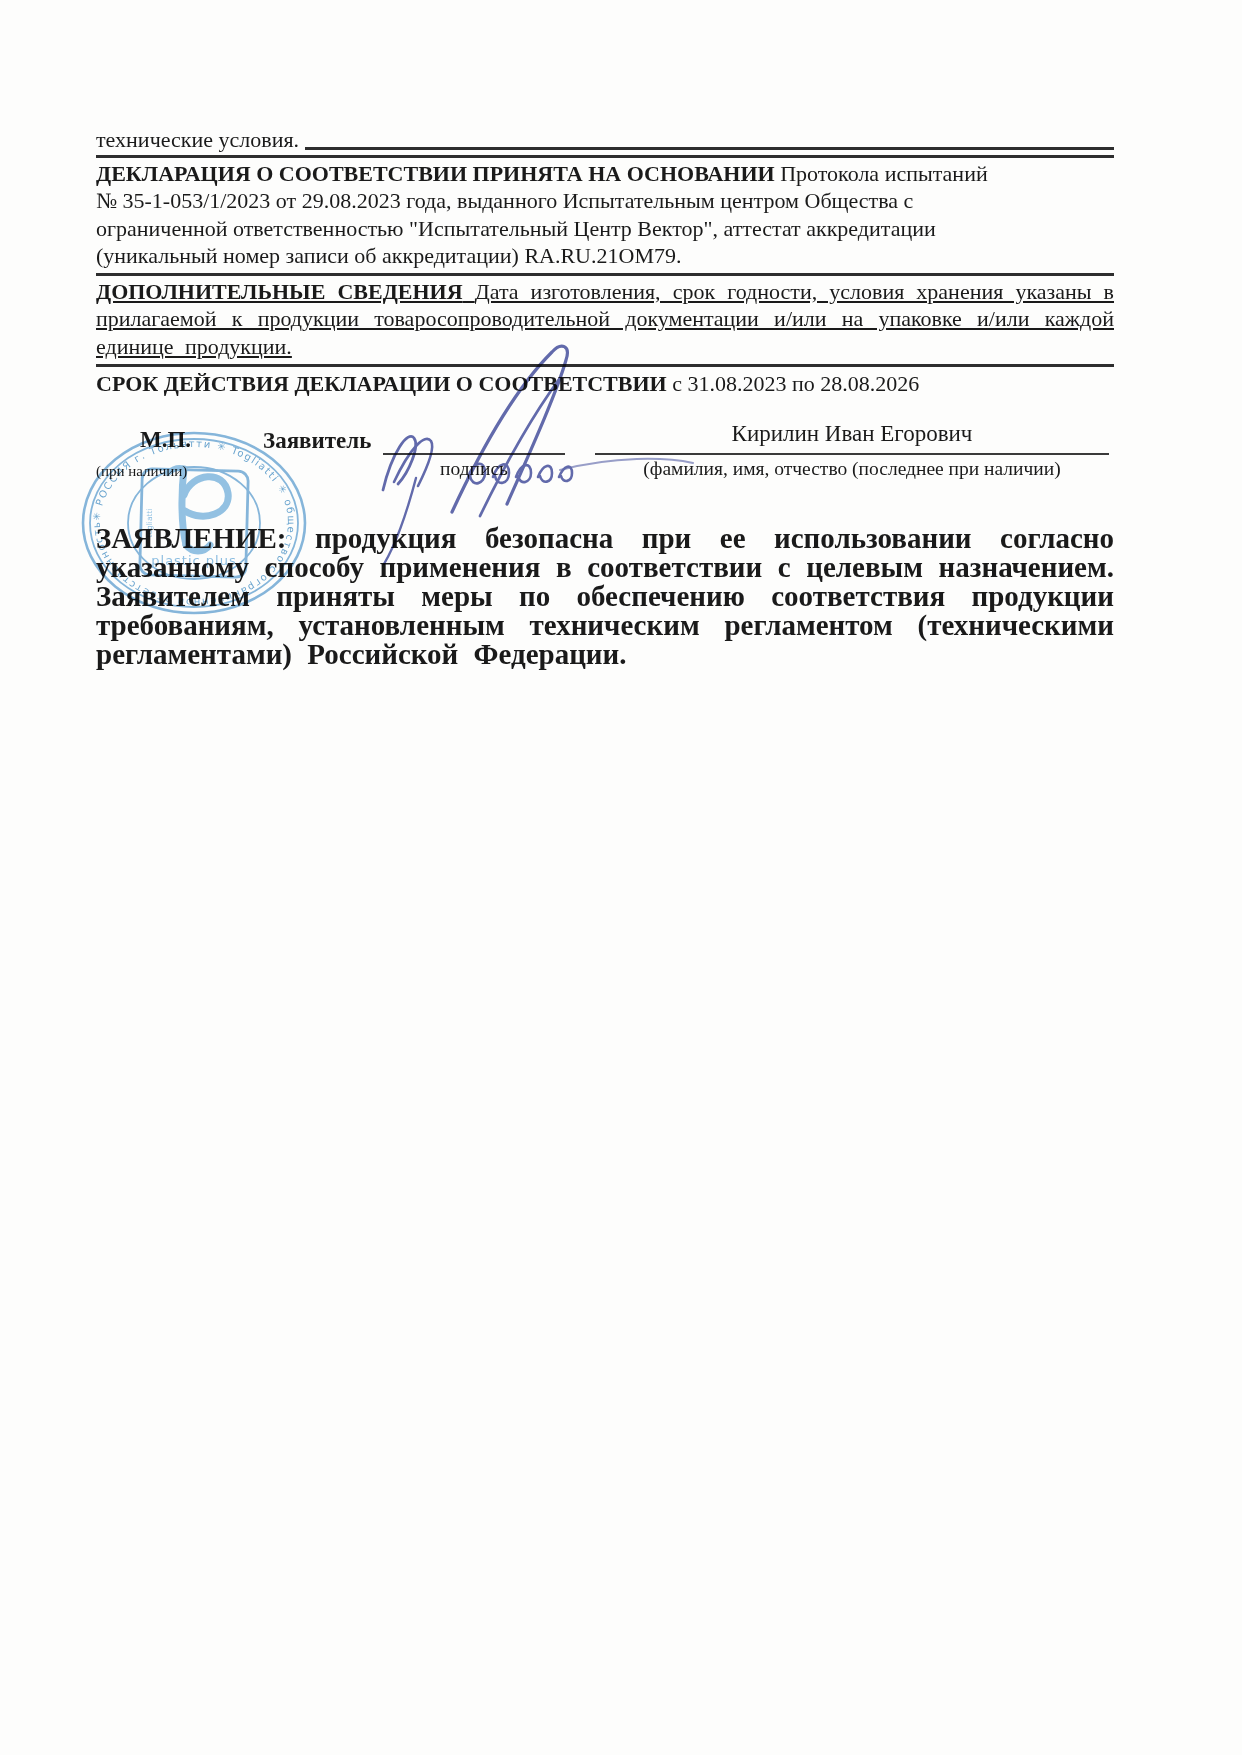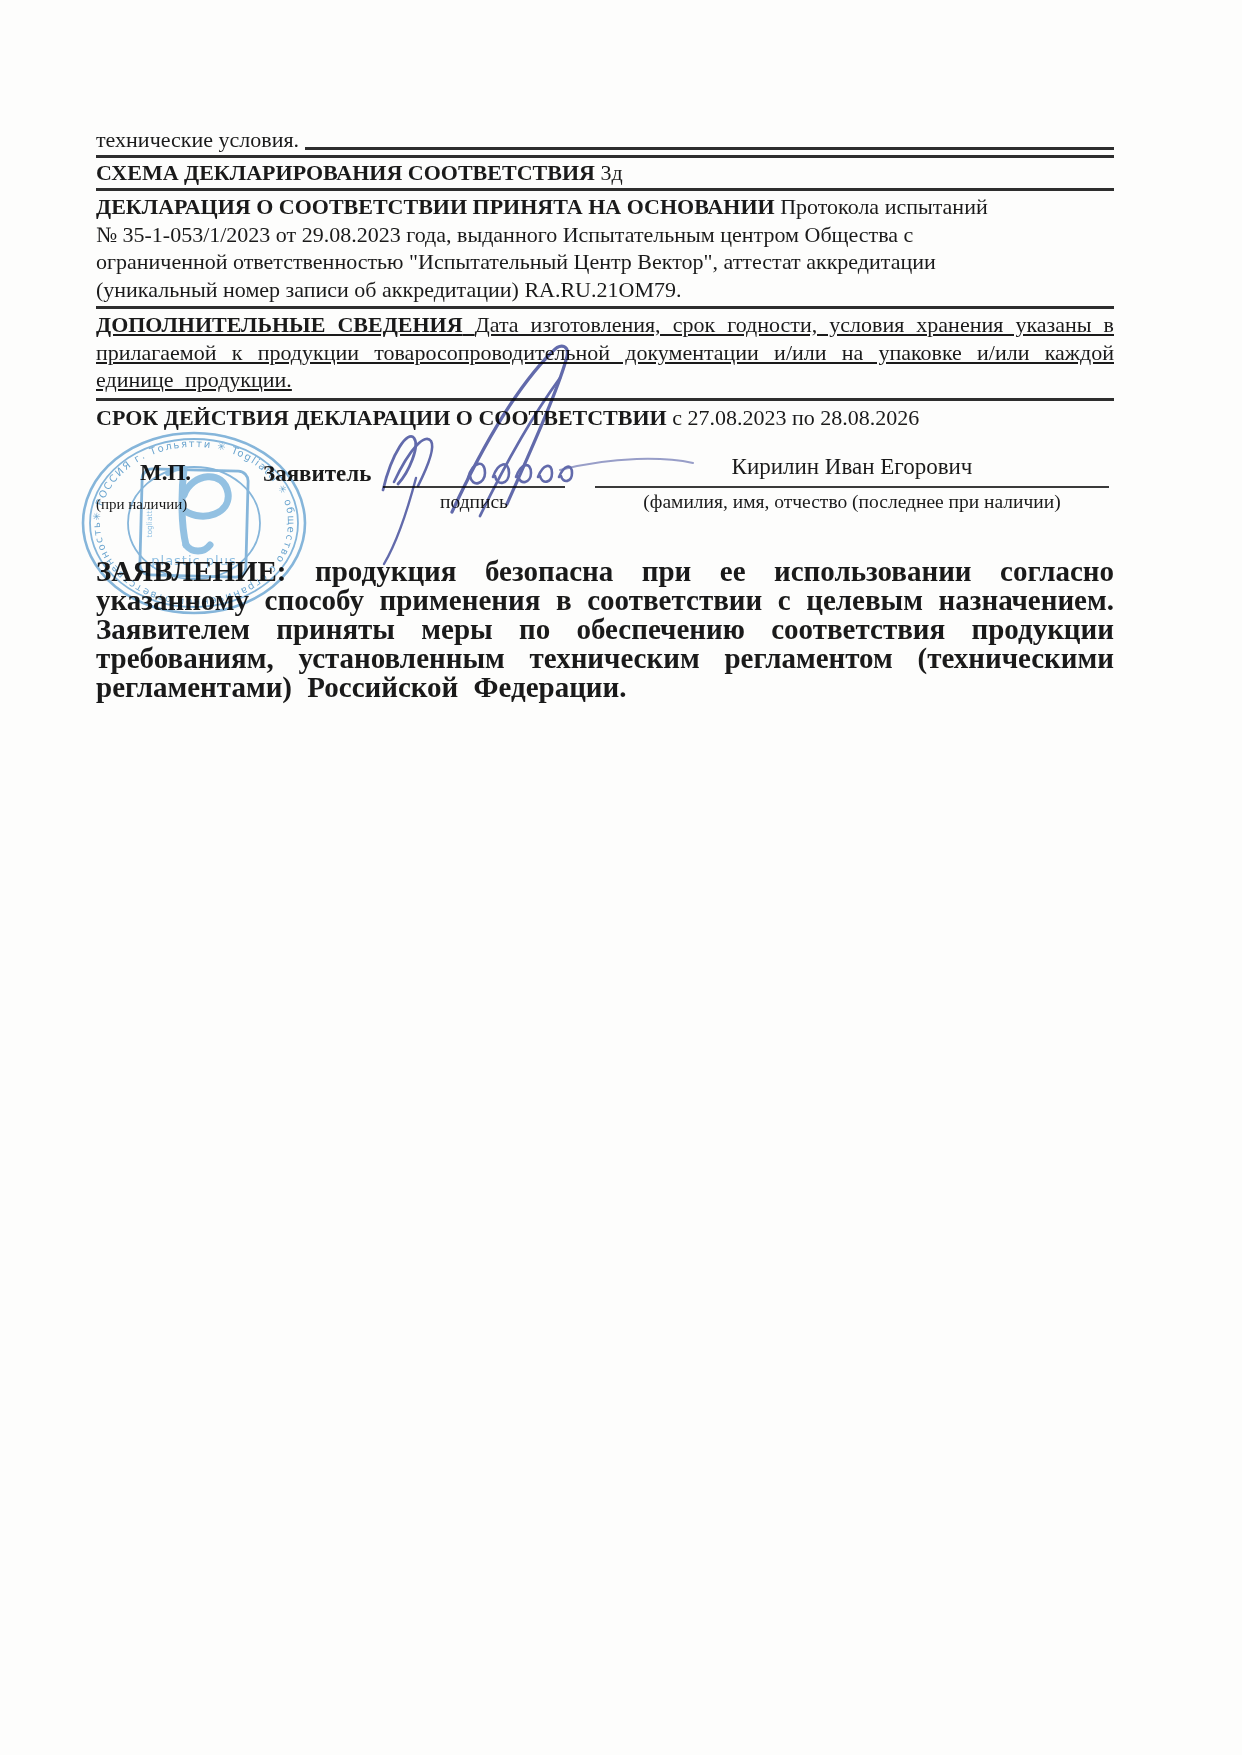--- a/index.html
+++ b/index.html
@@ -43,41 +43,37 @@
 </head>
 <body>
 
 <div class="doc">
 
   <div class="row row-tail">
     <span>технические условия.</span>
     <span class="fill"></span>
   </div>
 
-  <div class="row row-schema">
-    <b>СХЕМА ДЕКЛАРИРОВАНИЯ СООТВЕТСТВИЯ</b>
-    <span> <span>3д</span></span>
-  </div>
 
   <div class="row row-decl">
     <b>ДЕКЛАРАЦИЯ О СООТВЕТСТВИИ ПРИНЯТА НА ОСНОВАНИИ</b>
     <span class="val"> <span class="val">Протокола испытаний
 № 35-1-053/1/2023 от 29.08.2023 года, выданного Испытательным центром Общества с
 ограниченной ответственностью "Испытательный Центр Вектор", аттестат аккредитации
 (уникальный номер записи об аккредитации) RA.RU.21ОМ79.</span></span>
   </div>
 
   <div class="row row-add">
     <b>ДОПОЛНИТЕЛЬНЫЕ СВЕДЕНИЯ</b>
     <span> <span>Дата изготовления, срок годности, условия хранения указаны в прилагаемой к продукции товаросопроводительной документации и/или на упаковке и/или каждой единице продукции.</span></span>
   </div>
 
   <div class="row-term">
     <b>СРОК ДЕЙСТВИЯ ДЕКЛАРАЦИИ О СООТВЕТСТВИИ</b>
-    <span> <span>с 27.08.2023 по 28.08.2026</span></span>
+    <span> <span>с 31.08.2023 по 28.08.2026</span></span>
   </div>
 
   <div class="sigblock">
     <span class="mp">М.П.</span>
     <span class="mpnote">(при наличии)</span>
     <span class="applicant">Заявитель</span>
     <span class="sigline"></span>
     <span class="sigcap">подпись</span>
     <span class="nameline">Кирилин Иван Егорович</span>
     <span class="namecap">(фамилия, имя, отчество (последнее при наличии)</span>

